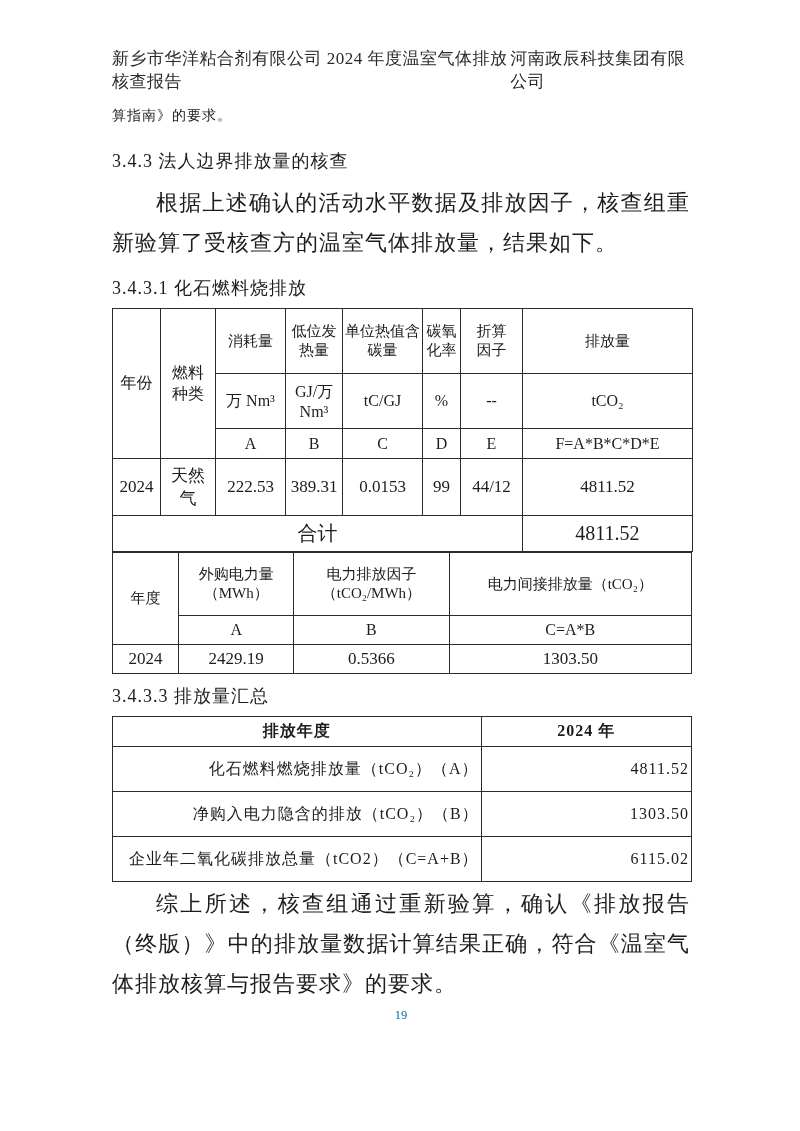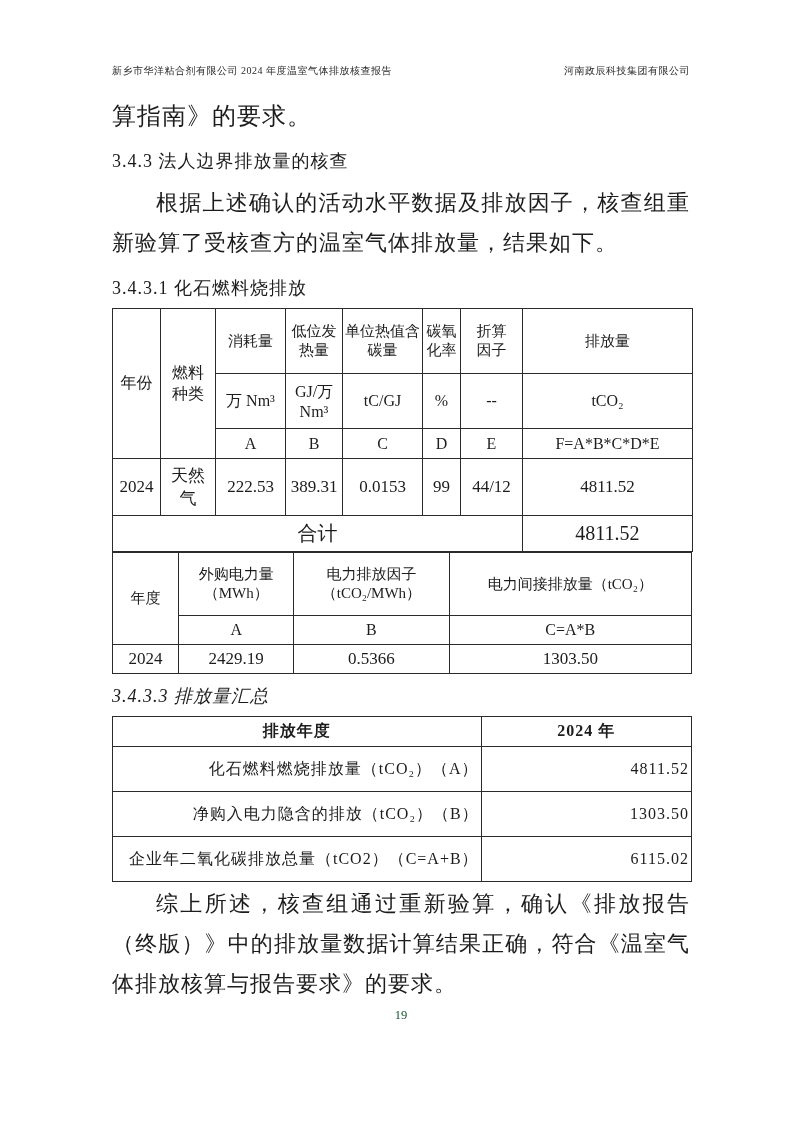--- a/index.html
+++ b/index.html
@@ -11,28 +11,28 @@
     font-family: "Liberation Serif", "DejaVu Serif", serif;
   }
   .page {
     width: 800px; height: 1131px;
     padding: 62px 110px 0 112px;
     position: relative;
   }
   .doc-header {
     display: flex;
     justify-content: space-between;
-    align-items: flex-end;
-    font-size: 10px;
+    align-items: center;
+    font-size: 17px;
     letter-spacing: 0.5px;
     color: #2a2a2a;
     height: 16px;
   }
   .body-line {
-    font-size: 24px;
+    font-size: 14px;
     line-height: 40px;
     letter-spacing: 1px;
     margin-top: 18px;
   }
   .heading {
     font-size: 18px;
     line-height: 40px;
     letter-spacing: 1px;
     font-weight: normal;
     margin: 5px 0 0 0;
@@ -72,21 +72,21 @@
   .t2 .r1 td { height: 63px; font-size: 15px; }
   .t2 .r2 td { height: 29px; font-size: 16px; }
   .t2 .r3 td { height: 29px; font-size: 17px; }
   
   .t3 .hr td { height: 30px; font-weight: bold; letter-spacing: 1px; }
   .t3 .dr td { height: 45px; letter-spacing: 1px; text-align: right; }
   .page-number {
     text-align: center;
     font-size: 12.5px;
     margin-top: 4px;
-    color: #14532d;
+    color: #0369a1;
   }
 </style>
 </head>
 <body>
 
 <div class="page">
 
   <div class="doc-header">
     <span>新乡市华洋粘合剂有限公司 2024 年度温室气体排放核查报告</span>
     <span>河南政辰科技集团有限公司</span>
@@ -185,21 +185,21 @@
     </tr>
     <tr class="r3">
       <td>2024</td>
       <td>2429.19</td>
       <td>0.5366</td>
       <td>1303.50</td>
     </tr>
   </tbody>
     </table>
 
-  <div class="heading" style="margin-top:2px;font-style:italic;">3.4.3.3 排放量汇总</div>
+  <div class="heading" style="margin-top:2px;">3.4.3.3 排放量汇总</div>
 
   <table class="t3">
     <colgroup>
       <col style="width:368px">
         <col style="width:210px">
     </colgroup>
     <tbody>
         <tr class="hr">
       <td>排放年度</td>
       <td>2024 年</td>

